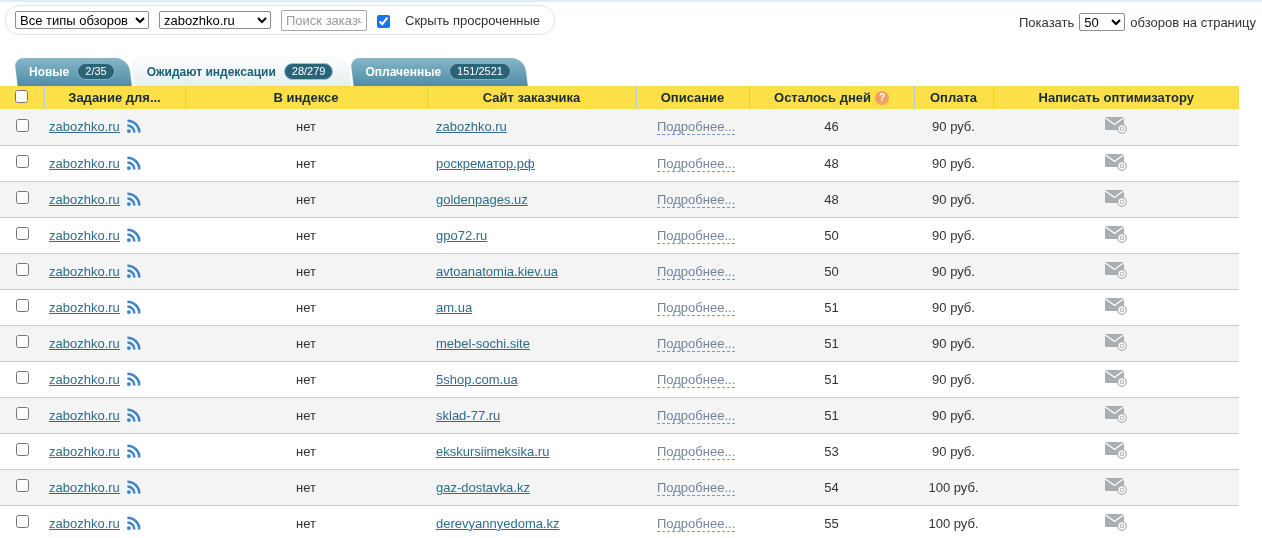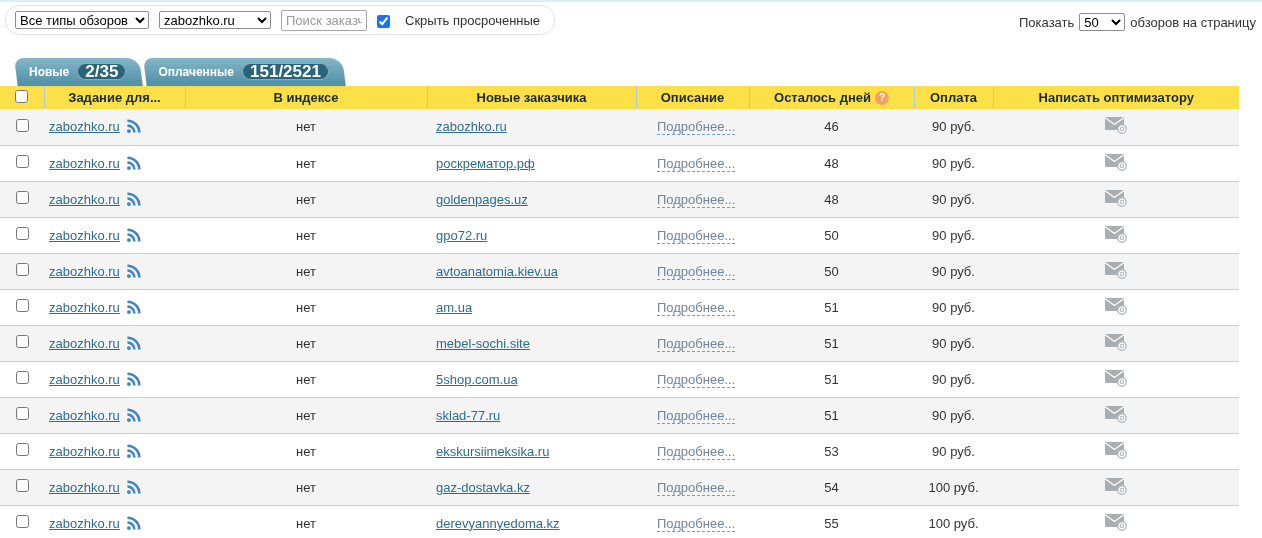--- a/index.html
+++ b/index.html
@@ -44,21 +44,21 @@
     cursor: pointer; white-space: nowrap;
   }
   .tab::before {
     content: ""; position: absolute; inset: 0; z-index: -1;
     background: linear-gradient(#85b6c7, #4e8ea6);
     border-radius: 9px 13px 0 0;
     transform: skewX(7deg);
     box-shadow: 0 0 1px rgba(0,0,0,.25);
   }
   .tab .badge {
-    background: #2a6478; color: #fff; font-size: 17px; font-weight: bold;
+    background: #2a6478; color: #fff; font-size: 11px; font-weight: normal;
     border: 1px solid rgba(255,255,255,.45); border-radius: 10px;
     padding: 0 7px; line-height: 15px;
   }
   .tab.active { color: #1e6078; }
   .tab.active::before { background: linear-gradient(#fdfefe, #e7edf0); }
   .tab.active .badge { border-color: #9fc3cf; }
 
   
   table { border-collapse: collapse; table-layout: fixed; width: 1239px; }
   thead th {
@@ -118,20 +118,24 @@
       <option>50</option>
     </select>
     <span>обзоров на страницу</span>
   </div>
 </div>
 
 <div class="tabs">
   <div class="tab">
     <span>Новые</span>
     <span class="badge">2/35</span>
+  </div>
+  <div class="tab active">
+    <span>Ожидают индексации</span>
+    <span class="badge">28/279</span>
   </div>
   <div class="tab">
     <span>Оплаченные</span>
     <span class="badge">151/2521</span>
   </div>
 </div>
 
 <table>
   <colgroup>
     <col style="width:44px">
@@ -143,21 +147,21 @@
       <col style="width:79px">
       <col style="width:246px">
   </colgroup>
   <thead>
     <tr>
       <th class="col-check">
         <input type="checkbox" style="">
       </th>
       <th class="col-task">Задание для...</th>
       <th>В индексе</th>
-      <th>Новые заказчика</th>
+      <th>Сайт заказчика</th>
       <th>Описание</th>
       <th>
         <span class="days-head">
           <span>Осталось дней</span>
           <span class="q-icon">?</span>
         </span>
       </th>
       <th>Оплата</th>
       <th>Написать оптимизатору</th>
     </tr>

